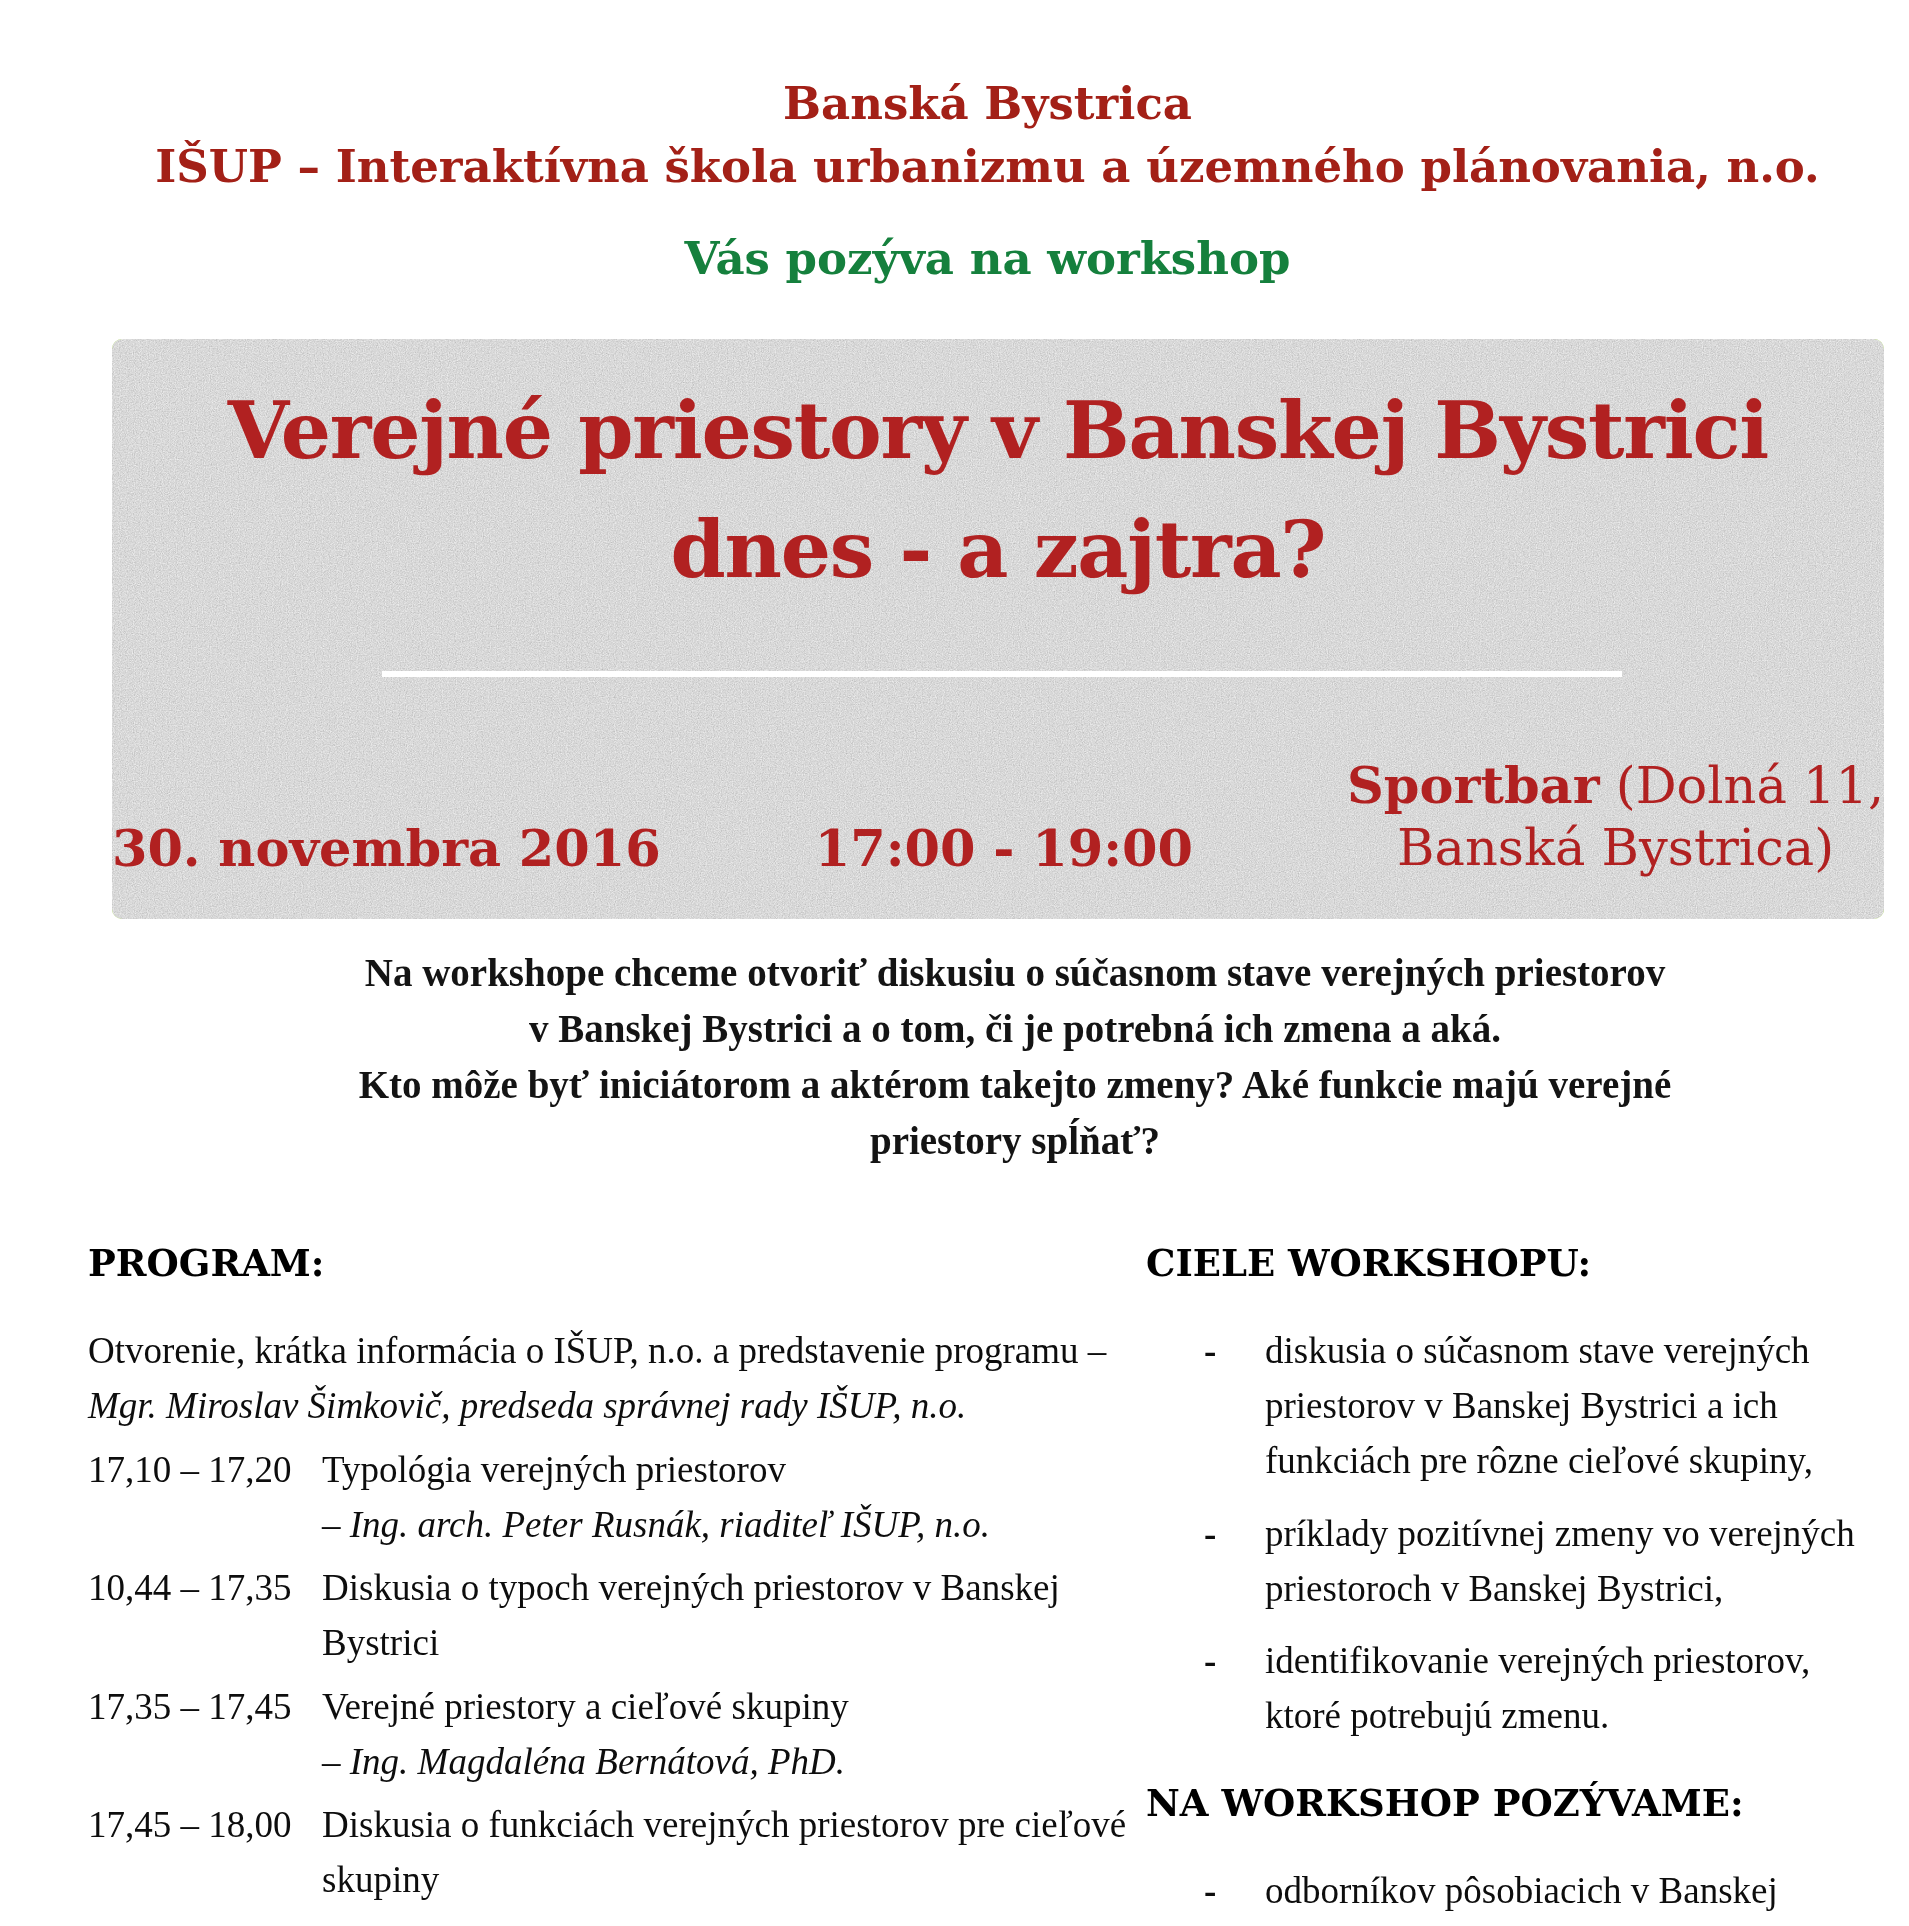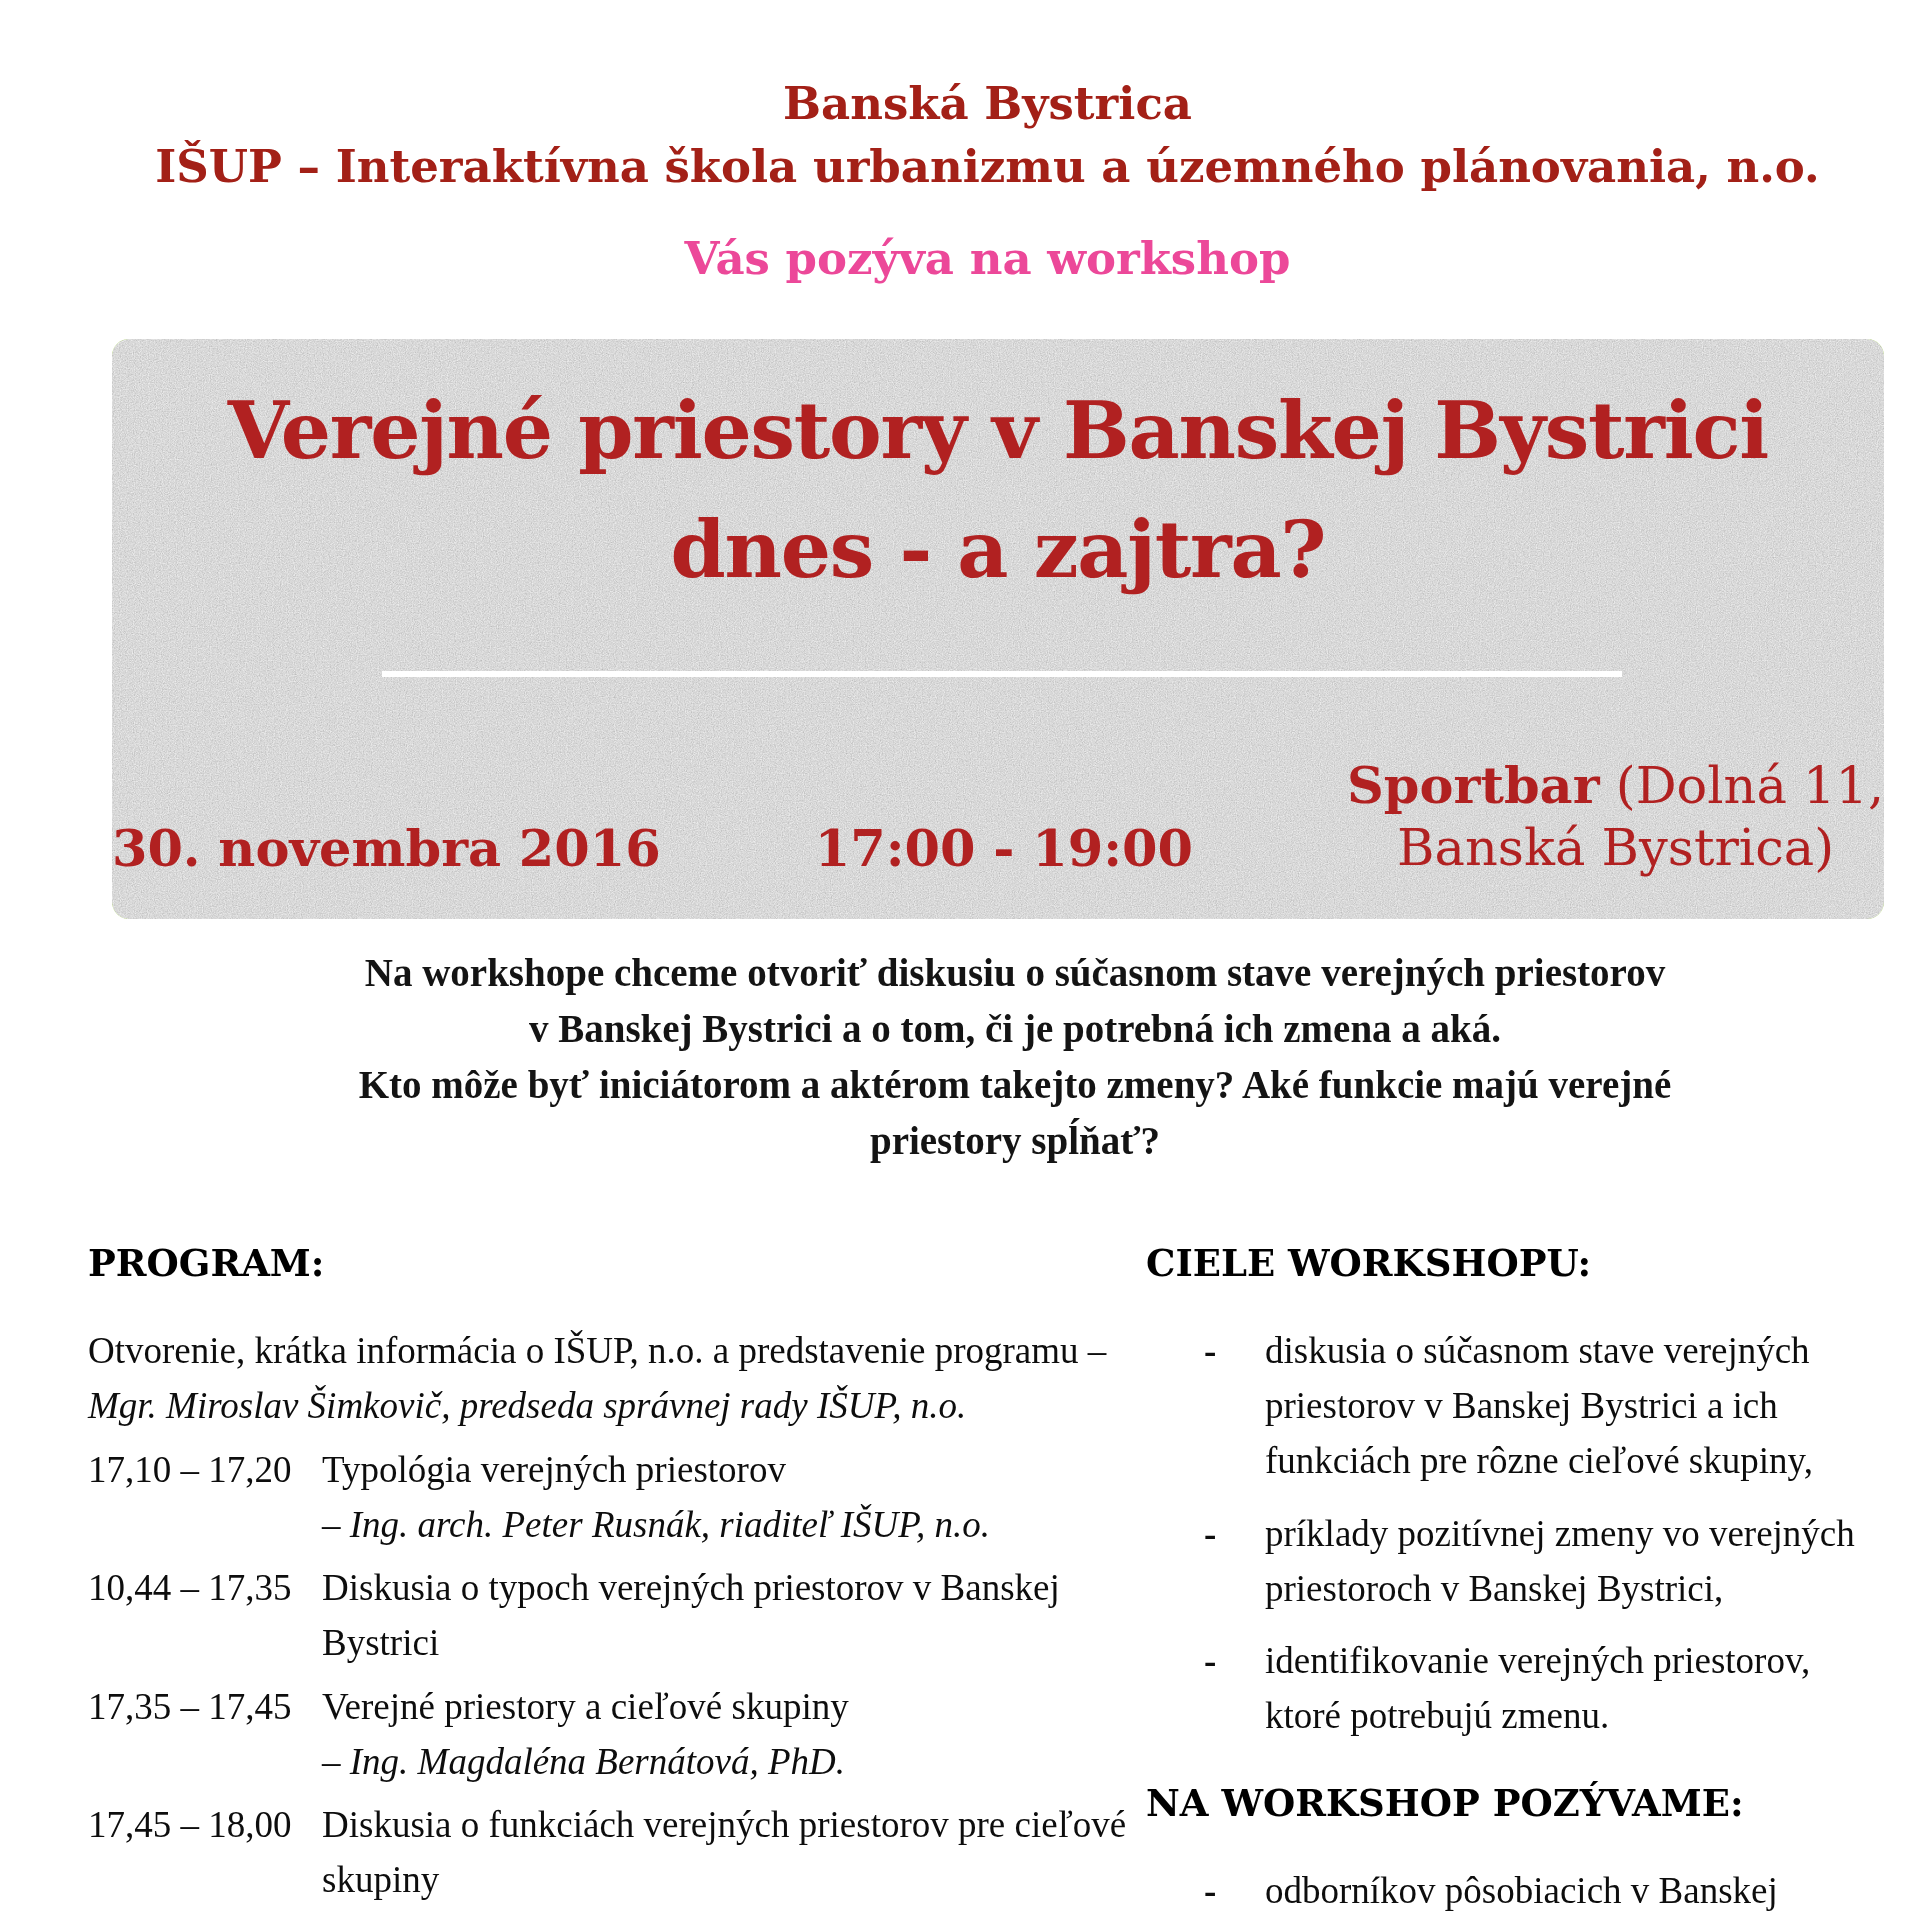--- a/index.html
+++ b/index.html
@@ -21,28 +21,28 @@
     font-weight:bold;
     font-size:45px; line-height:63px;
     color:#a32017;
   }
   .invite-line {
     left:65px; top:227px; right:0;
     text-align:center;
     font-family:"DejaVu Serif", serif;
     font-weight:bold;
     font-size:45px; line-height:63px;
-    color:#ec4899;
+    color:#15803d;
   }
 
   
   .banner {
     left:112px; top:339px;
     width:1772px; height:580px;
-    border-radius:17px;
+    border-radius:10px;
     background:#bef264;
     overflow:hidden;
   }
   .noise-svg { position:absolute; left:0; top:0; width:100%; height:100%; }
   .banner-title {
     position:absolute; left:0; right:0; top:32px;
     text-align:center;
     font-family:"DejaVu Serif", serif;
     font-weight:bold;
     font-size:79px; line-height:119px;

